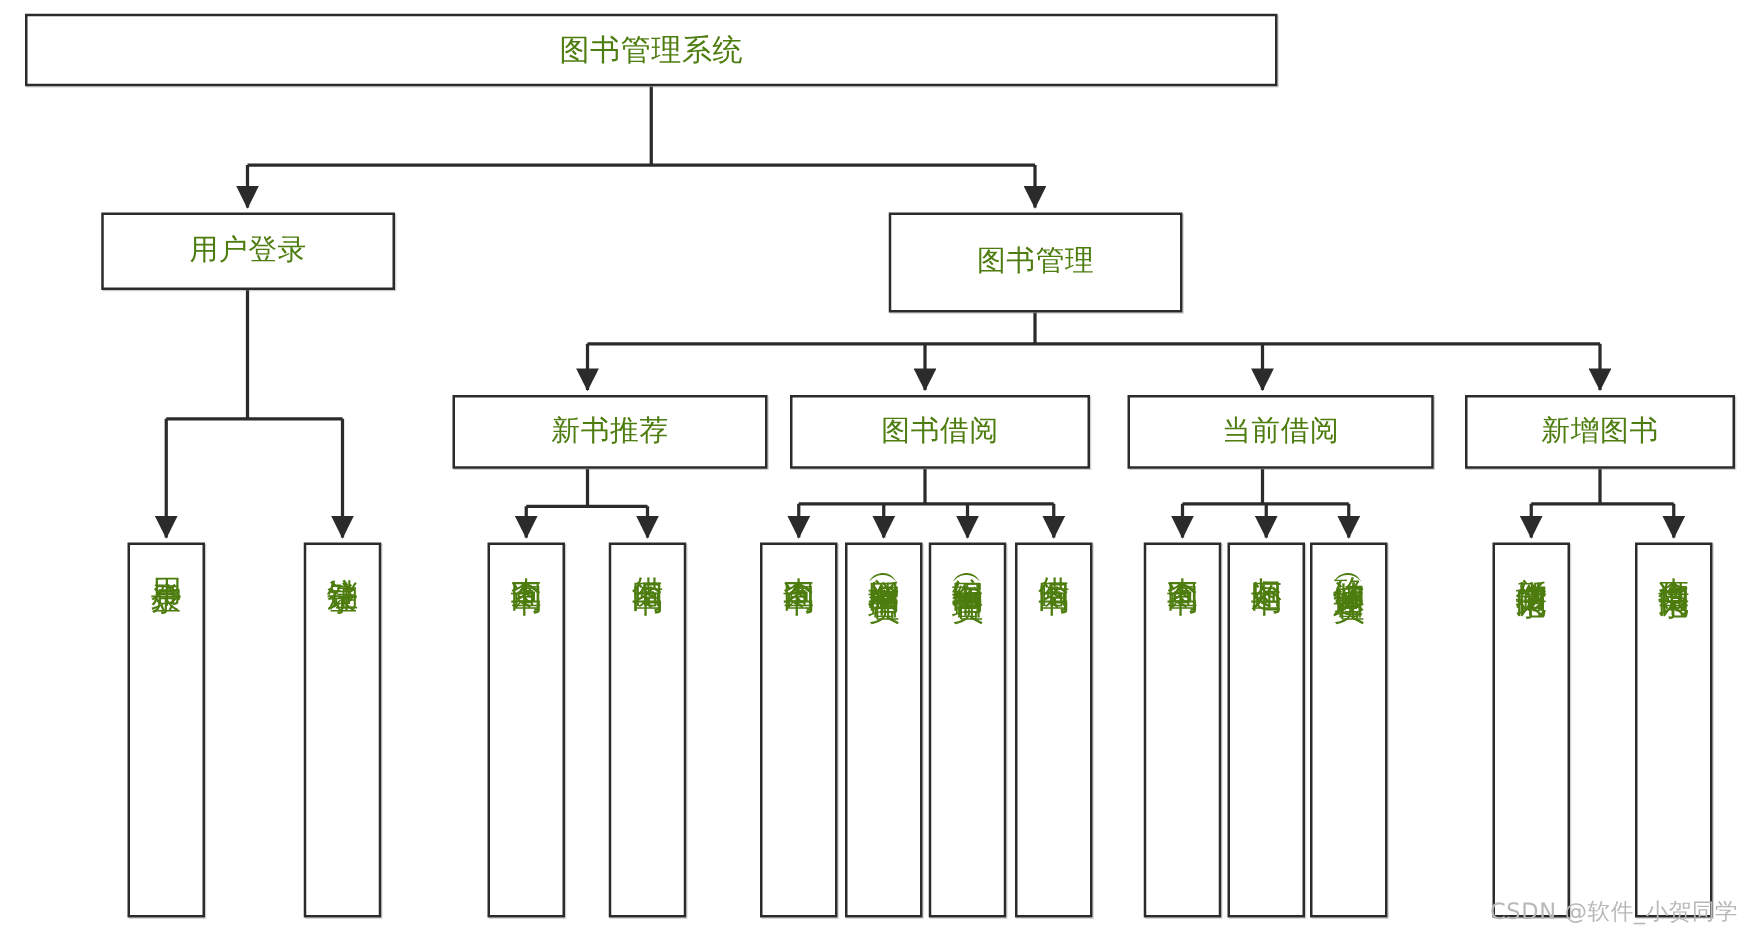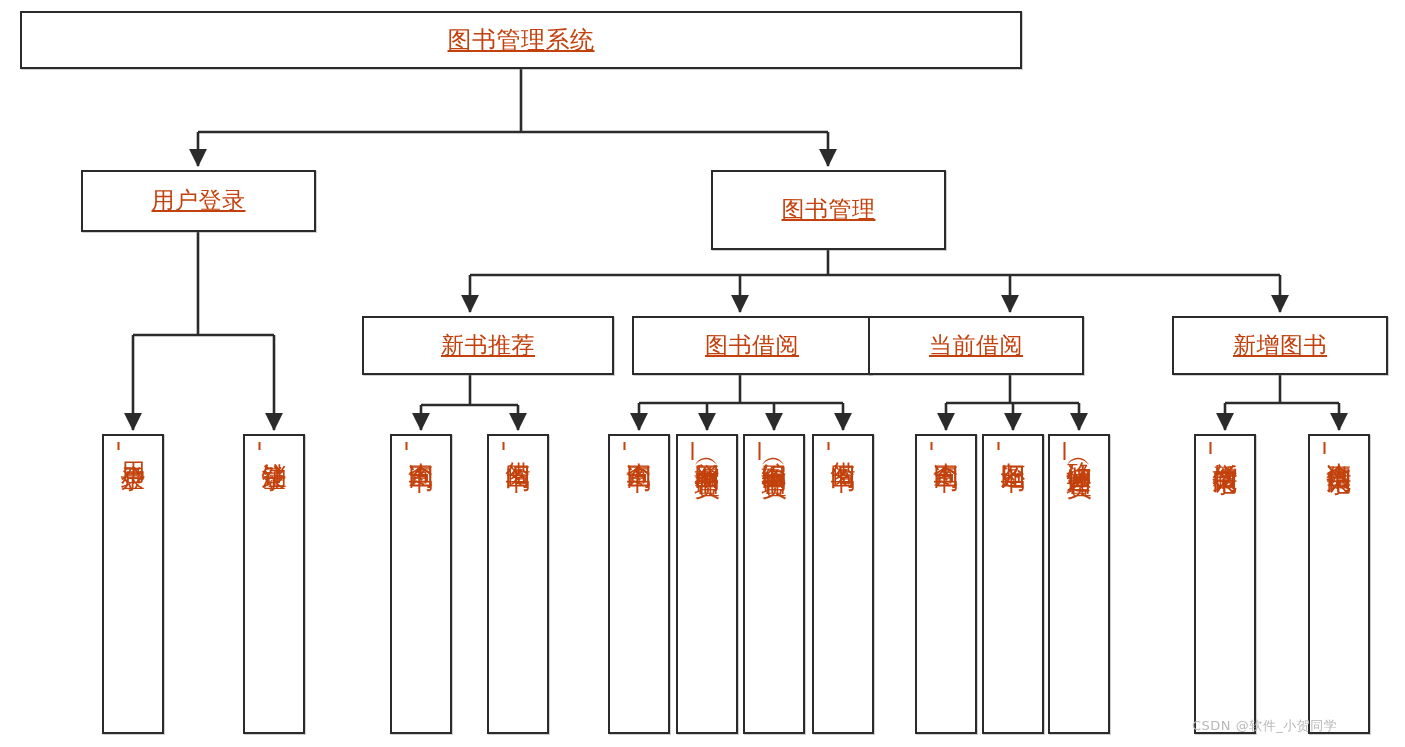--- a/index.html
+++ b/index.html
@@ -33,23 +33,22 @@
     background: #ffffff;
     display: flex;
     align-items: center;
     justify-content: center;
     color: #3c3c3c;
     box-shadow: 1px 1px 0 rgba(120,120,120,0.35);
   }
   .node-label {
     display: block;
     text-align: center;
-    color: #c2410c;
+    color: #4d7c0f;
     letter-spacing: 0.5px;
-    text-decoration: underline;
   }
   
   .node.horiz .node-label {
     font-size: 23px;
     line-height: 1.1;
     white-space: nowrap;
   }
   .node.root .node-label {
     font-size: 24px;
   }
@@ -64,21 +63,21 @@
     text-orientation: upright;
     font-size: 25px;
     line-height: 1.0;
     letter-spacing: 2px;
     white-space: nowrap;
     margin: 0 auto;
   }
   .watermark {
     position: absolute;
     color: #b8b8b8;
-    font-size: 13px;
+    font-size: 18px;
     white-space: nowrap;
     letter-spacing: 0.5px;
   }
 </style>
 </head>
 <body>
 
 <div id="canvas">
 
   <svg id="wires" viewBox="0 0 1405 747" xmlns="http://www.w3.org/2000/svg">
@@ -141,21 +140,21 @@
   <div class="node horiz" style="left:711px; top:170px; width:235px; height:80px;">
     <span class="node-label">图书管理</span>
   </div>
 
   <div class="node horiz" style="left:362px; top:316px; width:252px; height:59px;">
     <span class="node-label">新书推荐</span>
   </div>
   <div class="node horiz" style="left:632px; top:316px; width:240px; height:59px;">
     <span class="node-label">图书借阅</span>
   </div>
-  <div class="node horiz" style="left:868px; top:316px; width:216px; height:59px;">
+  <div class="node horiz" style="left:902px; top:316px; width:245px; height:59px;">
     <span class="node-label">当前借阅</span>
   </div>
   <div class="node horiz" style="left:1172px; top:316px; width:216px; height:59px;">
     <span class="node-label">新增图书</span>
   </div>
 
   <div class="node vert" style="left:102px; top:434px; width:62px; height:300px;">
     <span class="node-label">用户登录</span>
   </div>
   <div class="node vert" style="left:243px; top:434px; width:62px; height:300px;">

